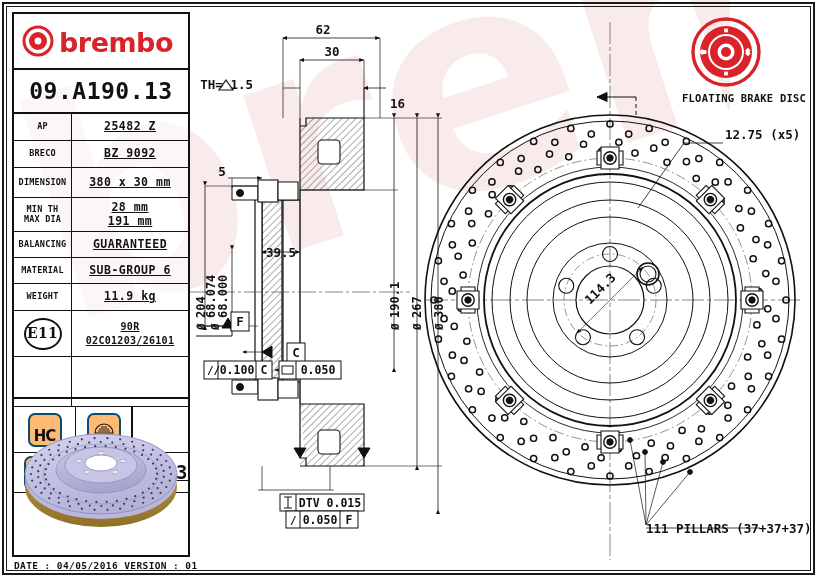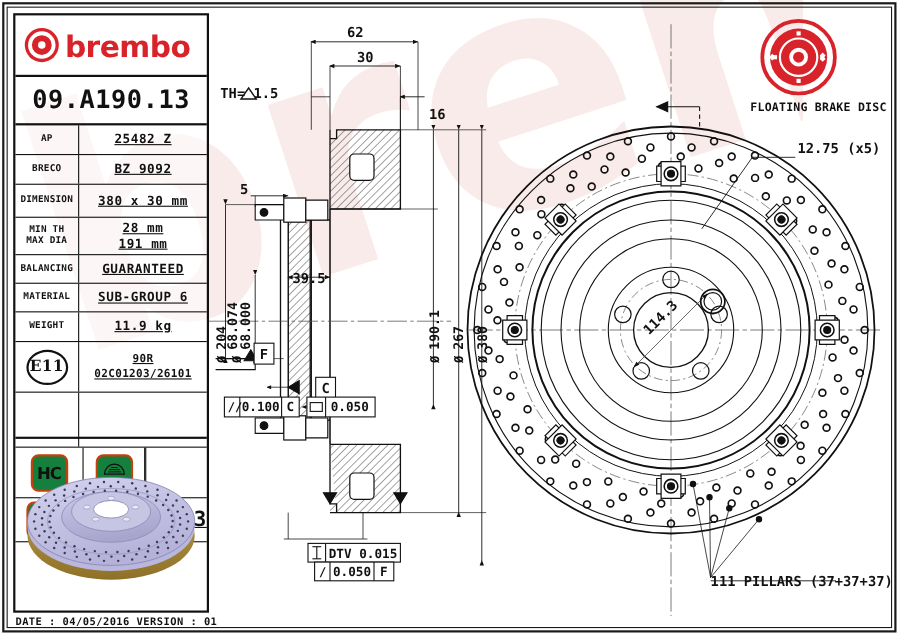--- a/index.html
+++ b/index.html
@@ -43,22 +43,22 @@
   .h-minth{height:34px;} .h-bal{height:26px;} .h-mat{height:26px;}
   .h-wt{height:27px;} .h-e11{height:46px;} .h-blank{height:50px;}
   .h-icons{height:46px;} .h-pn2{height:40px;}
 
   .e11-badge{width:34px;height:28px;border:2px solid #111;border-radius:50%;
              display:flex;align-items:center;justify-content:center;
              font-family:"DejaVu Serif","Liberation Serif",serif;
              font-weight:700;font-size:14px;}
   .homol{font-size:10px;font-weight:700;line-height:1.35;letter-spacing:.3px;}
 
-  .ico-box{width:30px;height:30px;border:2px solid #c2410c;border-radius:7px;
-           display:flex;align-items:center;justify-content:center;background:#15803d;}
+  .ico-box{width:30px;height:30px;border:2px solid #0c4a6e;border-radius:7px;
+           display:flex;align-items:flex-end;justify-content:center;background:#fdba74;}
   .hc-txt{font-size:15px;font-weight:700;letter-spacing:-1px;
           font-family:"DejaVu Sans","Liberation Sans",sans-serif;}
   .icon-third{width:56px;border-left:1px solid #111;box-sizing:border-box;}
   .icon-first{width:62px;display:flex;align-items:center;justify-content:center;
               border-right:1px solid #111;box-sizing:border-box;height:100%;}
   .icon-second{flex:1;display:flex;align-items:center;justify-content:center;
                border-right:1px solid #111;box-sizing:border-box;height:100%;}
 
   #render-cell{position:absolute;left:0;right:0;top:383px;bottom:0;
                border-top:2px solid #111;display:flex;align-items:center;

